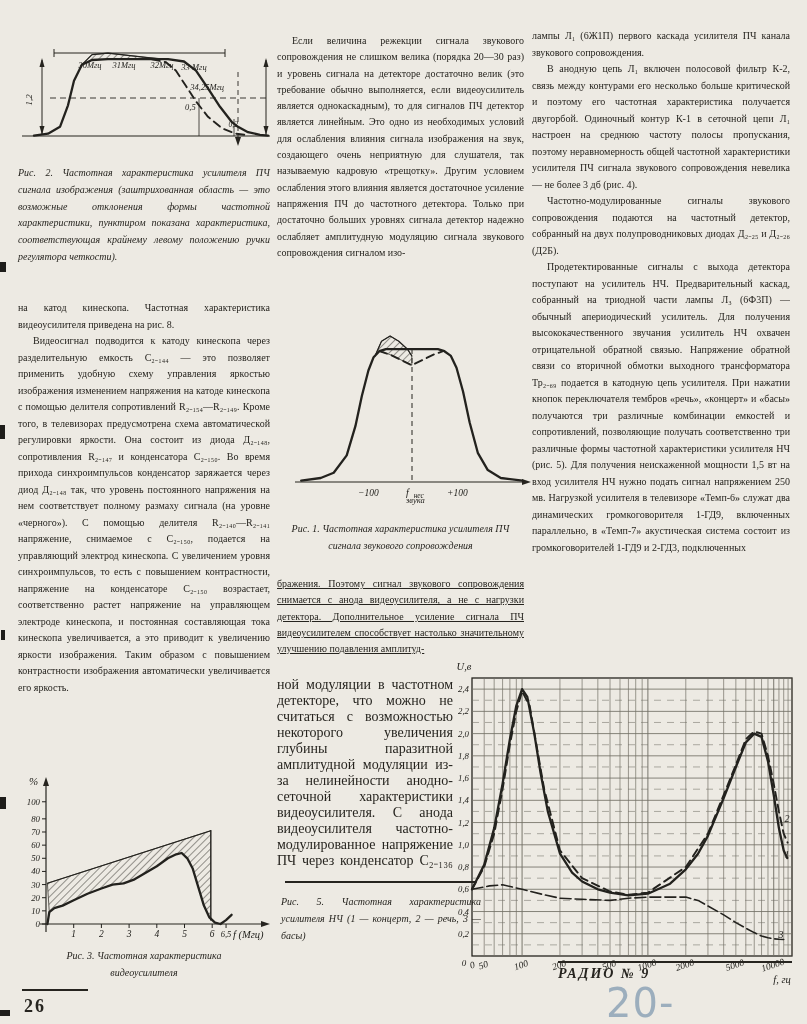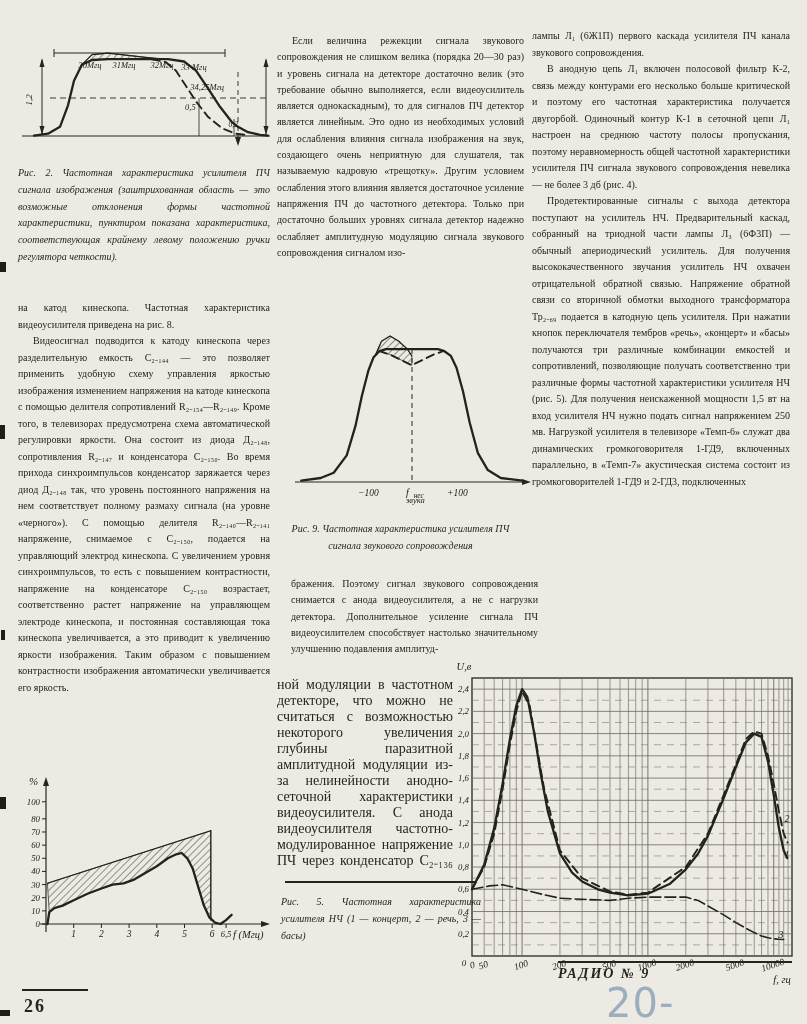--- a/index.html
+++ b/index.html
@@ -117,20 +117,21 @@
         <text x="22" y="76.142" text-anchor="end" font-size="8.8" font-style="italic" fill="#23221e">60</text>
         <line x1="24" y1="59.998999999999995" x2="28" y2="59.998999999999995" stroke="#23221e" stroke-width="1"></line>
         <text x="22" y="62.998999999999995" text-anchor="end" font-size="8.8" font-style="italic" fill="#23221e">70</text>
         <line x1="24" y1="46.855999999999995" x2="28" y2="46.855999999999995" stroke="#23221e" stroke-width="1"></line>
         <text x="22" y="49.855999999999995" text-anchor="end" font-size="8.8" font-style="italic" fill="#23221e">80</text>
         <line x1="24" y1="29.7701" x2="28" y2="29.7701" stroke="#23221e" stroke-width="1"></line>
         <text x="22" y="32.7701" text-anchor="end" font-size="8.8" font-style="italic" fill="#23221e">100</text>
         <text x="15.535" y="12.684200000000004" font-size="11" font-style="italic" text-anchor="middle" fill="#23221e">%</text>
         <text x="214.975" y="165.80015" font-size="10.5" font-style="italic" text-anchor="start" fill="#23221e">f (Мгц)</text>
       </svg>
+    <div class="cap capc" style="margin-top:4px;padding:0 14px;">Рис. 3. Частотная характеристика видеоусилителя</div>
   </div>
 
   <div class="abs txt midtxt clip" style="left:277px;top:33px;width:247px;height:280px;">
     <p class="ind">Если величина режекции сигнала звукового сопровождения не слишком велика (порядка 20—30 раз) и уровень сигнала на детекторе достаточно велик (это требование обычно выполняется, если видеоусилитель является однокаскадным), то для сигналов ПЧ детектор является линейным. Это одно из необходимых условий для ослабления влияния сигнала изображения на звук, создающего очень неприятную для слушателя, так называемую кадровую «трещотку». Другим условием ослабления этого влияния является достаточное усиление напряжения ПЧ до частотного детектора. Только при достаточно больших уровнях сигнала детектор надежно ослабляет амплитудную модуляцию сигнала звукового сопровождения сигналом изо-</p>
   </div>
 
   <div class="abs" style="left:293px;top:314px;width:240px;">
     <svg id="c4" width="240" height="200" viewBox="0 0 240 200">
       <defs>
         <pattern id="h4" width="5" height="5" patternUnits="userSpaceOnUse" patternTransform="rotate(45)">
@@ -146,35 +147,36 @@
         <polyline points="8.2,166.7 27.7,164.0 40.7,158.7 53.7,141.4 62.4,112.2 68.9,81.7 75.4,56.5 80.6,43.2 86.3,37.2 92.8,35.2 118.8,35.2 144.9,35.2 151.4,37.2 157.9,41.9 163.5,53.8 170.1,77.7 176.6,108.3 184.8,138.8 194.8,156.1 207.8,164.0 229.5,166.7" fill="none" stroke="#23221e" stroke-linejoin="round" stroke-linecap="round" stroke-width="2.3"></polyline>
         <polyline points="86.3,37.2 97.1,40.6 108.0,45.9 118.8,51.2 129.7,45.9 140.5,40.6 150.1,37.2" fill="none" stroke="#23221e" stroke-linejoin="round" stroke-linecap="round" stroke-width="1.9" stroke-dasharray="8 5"></polyline>
         <polyline points="82.0,41.9 88.5,27.3 97.1,22.0 105.8,27.3 114.5,35.2 118.8,41.9" fill="none" stroke="#23221e" stroke-linejoin="round" stroke-linecap="round" stroke-width="1.2"></polyline>
         <text x="75.44" y="182" text-anchor="middle" font-size="9.5" font-style="italic" fill="#23221e">−100</text>
         <text x="114.5" y="182" text-anchor="middle" font-size="10" font-style="italic" fill="#23221e">f</text>
         <text x="125.784" y="184" text-anchor="middle" font-size="7.5" font-style="italic" fill="#23221e">нес</text>
         <text x="164.41" y="182" text-anchor="middle" font-size="9.5" font-style="italic" fill="#23221e">+100</text>
         <text x="122.312" y="188.5778" font-size="8.5" font-style="italic" text-anchor="middle" fill="#23221e">звука</text>
       </svg>
   </div>
-  <div class="abs cap capc" style="left:277px;top:521px;width:247px;padding:0 6px;box-sizing:border-box;">Рис. 9. Частотная характеристика усилителя ПЧ сигнала звукового сопровождения</div>
-
-  <div class="abs txt midtxt clip" style="left:291px;top:576px;width:247px;height:99px;">
+  <div class="abs cap capc" style="left:277px;top:521px;width:247px;padding:0 6px;box-sizing:border-box;">Рис. 1. Частотная характеристика усилителя ПЧ сигнала звукового сопровождения</div>
+
+  <div class="abs txt midtxt clip" style="left:277px;top:576px;width:247px;height:99px;text-decoration:underline;">
     <p>бражения. Поэтому сигнал звукового сопровождения снимается с анода видеоусилителя, а не с нагрузки детектора. Дополнительное усиление сигнала ПЧ видеоусилителем способствует настолько значительному улучшению подавления амплитуд-</p>
   </div>
   <div class="abs txt clip" style="left:277px;top:677px;width:176px;height:197px;font-size:14px;line-height:16px;">
     <p>ной модуляции в частотном детекторе, что можно не считаться с возможностью некоторого увеличения глубины паразитной амплитудной модуляции из-за нелинейности анодно-сеточной характеристики видеоусилителя. С анода видеоусилителя частотно-модулированное напряжение ПЧ через конденсатор C₂₋₁₃₆ подается на управляющую сетку</p>
   </div>
 
   <div class="abs rule" style="left:285px;top:881px;width:190px;height:1.5px;"></div>
   <div class="abs cap" style="left:281px;top:894px;width:200px;">Рис. 5. Частотная характеристика усилителя НЧ (1 — концерт, 2 — речь, 3 — басы)</div>
 
   <div class="abs txt clip" style="left:532px;top:28px;width:258px;height:628px;">
     <p>лампы Л₁ (6Ж1П) первого каскада усилителя ПЧ канала звукового сопровождения.</p>
     <p class="ind">В анодную цепь Л₁ включен полосовой фильтр К-2, связь между контурами его несколько больше критической и поэтому его частотная характеристика получается двугорбой. Одиночный контур К-1 в сеточной цепи Л₁ настроен на среднюю частоту полосы пропускания, поэтому неравномерность общей частотной характеристики усилителя ПЧ сигнала звукового сопровождения невелика — не более 3 дб (рис. 4).</p>
+    <p class="ind">Частотно-модулированные сигналы звукового сопровождения подаются на частотный детектор, собранный на двух полупроводниковых диодах Д₂₋₂₅ и Д₂₋₂₆ (Д2Б).</p>
     <p class="ind">Продетектированные сигналы с выхода детектора поступают на усилитель НЧ. Предварительный каскад, собранный на триодной части лампы Л₃ (6Ф3П) — обычный апериодический усилитель. Для получения высококачественного звучания усилитель НЧ охвачен отрицательной обратной связью. Напряжение обратной связи со вторичной обмотки выходного трансформатора Тр₂₋₆₉ подается в катодную цепь усилителя. При нажатии кнопок переключателя тембров «речь», «концерт» и «басы» получаются три различные комбинации емкостей и сопротивлений, позволяющие получать соответственно три различные формы частотной характеристики усилителя НЧ (рис. 5). Для получения неискаженной мощности 1,5 вт на вход усилителя НЧ нужно подать сигнал напряжением 250 мв. Нагрузкой усилителя в телевизоре «Темп-6» служат два динамических громкоговорителя 1-ГД9, включенных параллельно, в «Темп-7» акустическая система состоит из громкоговорителей 1-ГД9 и 2-ГД3, подключенных</p>
   </div>
 
   <div class="abs" style="left:452px;top:656px;">
     <svg id="c5" width="352" height="334" viewBox="0 0 352 334">
       <g>
         <rect x="20" y="22" width="320" height="278" fill="none" stroke="#26241f" stroke-width="1.3"></rect>
       </g>
     <g>
           <line x1="32.19418584560123" y1="22" x2="32.19418584560123" y2="300" stroke="#727066" stroke-width="0.7"></line>

